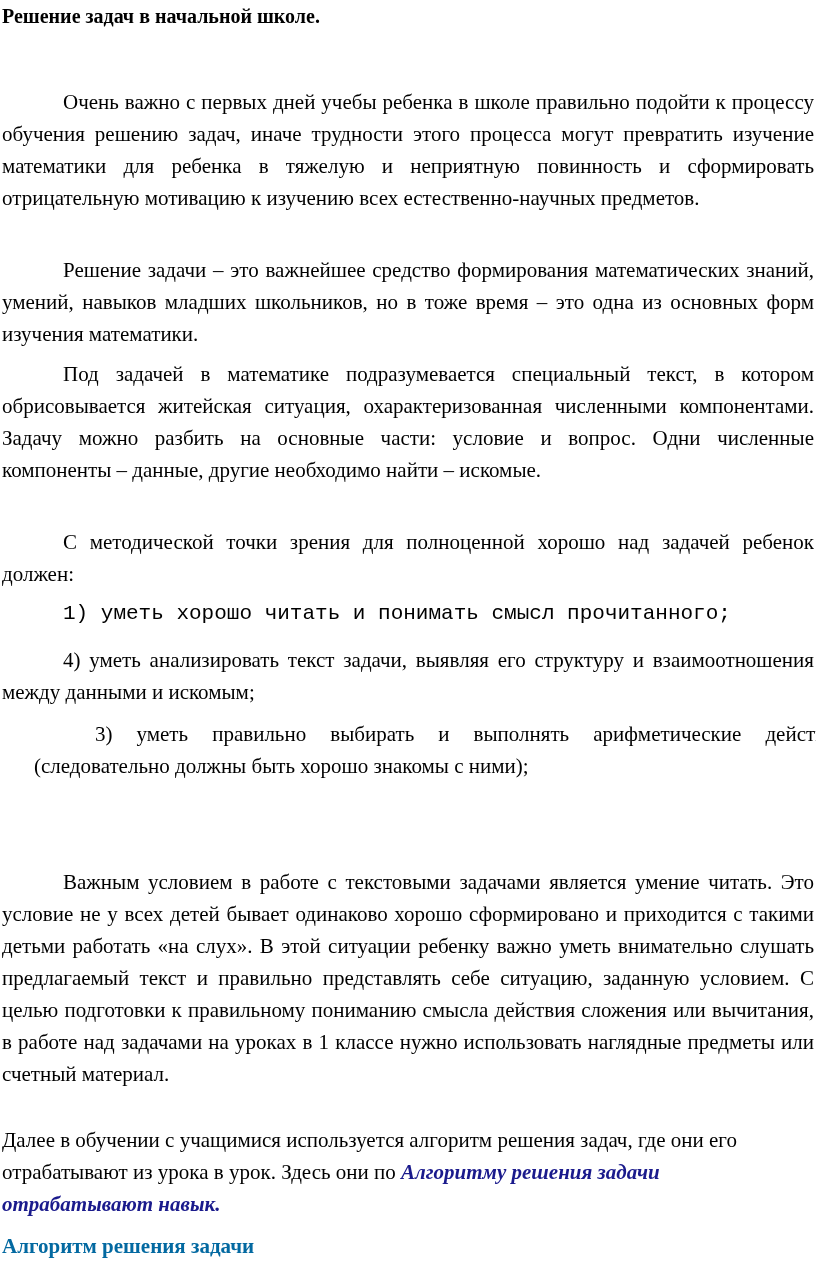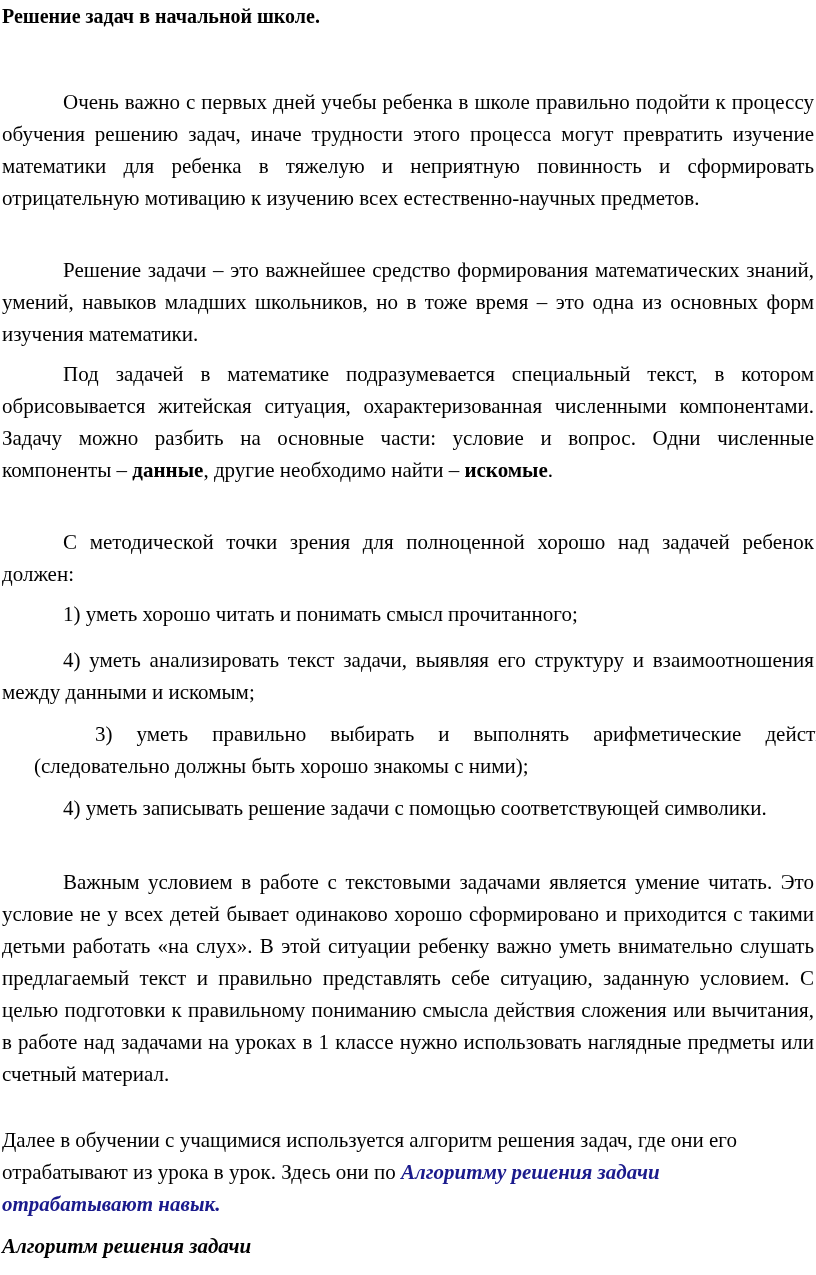--- a/index.html
+++ b/index.html
@@ -4,47 +4,46 @@
 <style>
   html, body { margin: 0; padding: 0; background: #ffffff; }
   body { width: 816px; height: 1275px; overflow: hidden; position: relative;
          font-family: "Liberation Serif", "DejaVu Serif", serif; color: #000000; }
   .page { position: absolute; left: 0; top: 0; width: 816px; height: 1275px; }
   .title { position: absolute; left: 2px; top: 2px; font-size: 20px; font-weight: bold; line-height: 28px; white-space: nowrap; }
   .para { position: absolute; left: 2px; width: 812px; font-size: 21px; line-height: 32px;
           text-align: justify; text-align-last: left; }
   .para.indent { text-indent: 61px; }
   .para.block { width: 790px; }
-  .b { font-weight: bold; }
+  .b { font-weight: normal; }
   .bi { font-weight: bold; font-style: italic; color: #1a1a8c; }
   .heading { position: absolute; left: 2px; top: 1230px; font-size: 21px; line-height: 32px;
-             font-weight: bold; font-style: italic; color: #000000; white-space: nowrap; }
+             font-weight: bold; color: #0369a1; white-space: nowrap; }
 </style>
 </head>
 <body>
 
 <div class="page">
 
   <div class="title">Решение задач в начальной школе.</div>
 
   <div class="para indent" style="top:86px;">Очень важно с первых дней учебы ребенка в школе правильно подойти к процессу обучения решению задач, иначе трудности этого процесса могут превратить изучение математики для ребенка в тяжелую и неприятную повинность и сформировать отрицательную мотивацию к изучению всех естественно-научных предметов.</div>
 
   <div class="para indent" style="top:254px;">Решение задачи – это важнейшее средство формирования математических знаний, умений, навыков младших школьников, но в тоже время – это одна из основных форм изучения математики.</div>
 
   <div class="para indent" style="top:358px;"><span>Под задачей в математике подразумевается специальный текст, в котором обрисовывается житейская ситуация, охарактеризованная численными компонентами. Задачу можно разбить на основные части: условие и вопрос. Одни численные компоненты – </span><span class="b">данные</span><span>, другие необходимо найти – </span><span class="b">искомые</span><span>.</span></div>
 
   <div class="para indent" style="top:526px;">С методической точки зрения для полноценной хорошо над задачей ребенок должен:</div>
 
-  <div class="para indent" style="top:598px;">1) уметь хорошо читать и понимать смысл прочитанного;</div>
+  <div class="para indent" style="top:598px;font-family:Liberation Mono, monospace;">1) уметь хорошо читать и понимать смысл прочитанного;</div>
 
   <div class="para indent" style="top:644px;">4) уметь анализировать текст задачи, выявляя его структуру и взаимоотношения между данными и искомым;</div>
 
   <div class="para indent" style="top:718px;margin-left:32px;">3) уметь правильно выбирать и выполнять арифметические действия (следовательно должны быть хорошо знакомы с ними);</div>
 
-  <div class="para indent" style="top:792px;">4) уметь записывать решение задачи с помощью соответствующей символики.</div>
 
   <div class="para indent" style="top:866px;">Важным условием в работе с текстовыми задачами является умение читать. Это условие не у всех детей бывает одинаково хорошо сформировано и приходится с такими детьми работать «на слух». В этой ситуации ребенку важно уметь внимательно слушать предлагаемый текст и правильно представлять себе ситуацию, заданную условием. С целью подготовки к правильному пониманию смысла действия сложения или вычитания, в работе над задачами на уроках в 1 классе нужно использовать наглядные предметы или счетный материал.</div>
 
   <div class="para block" style="top:1124px; text-align:left;"><span>Далее в обучении с учащимися используется алгоритм решения задач, где они его отрабатывают из урока в урок. Здесь они по </span><span class="bi">Алгоритму решения задачи отрабатывают навык.</span></div>
 
   <div class="heading">Алгоритм решения задачи</div>
 
 </div>
 
 </body></html>

